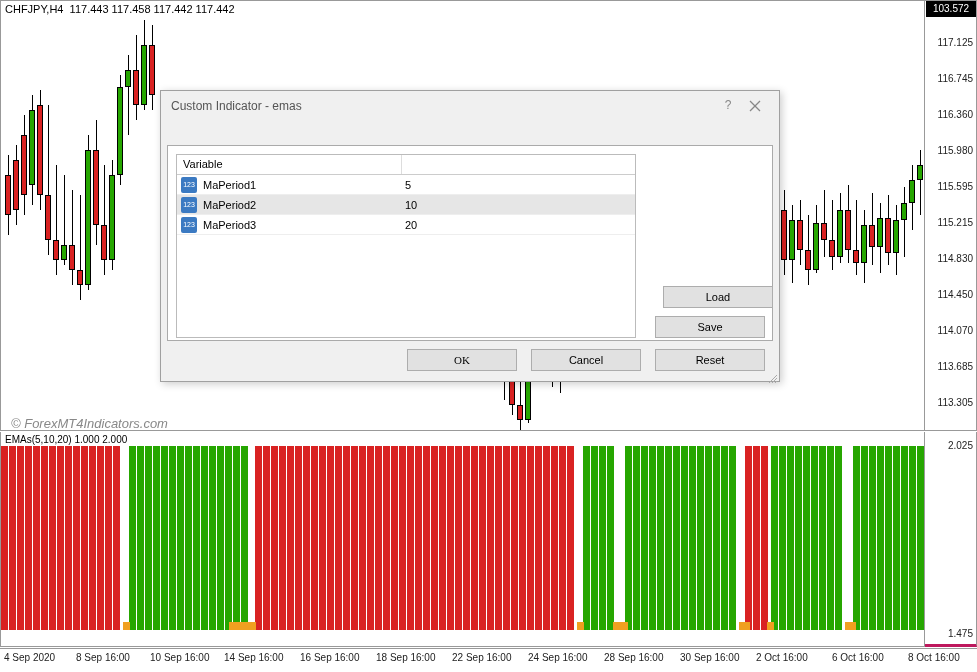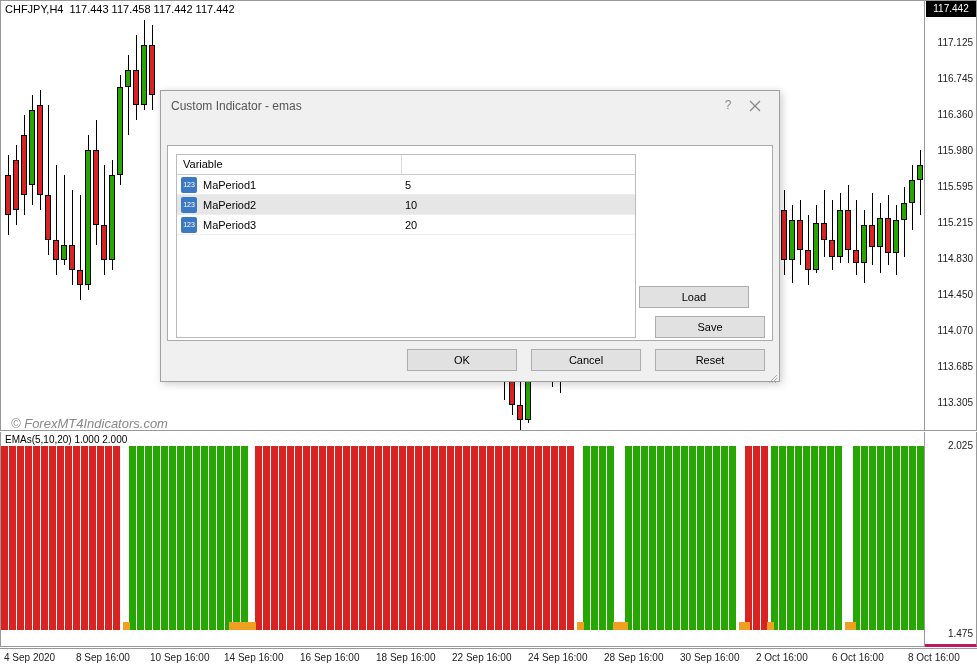--- a/index.html
+++ b/index.html
@@ -51,23 +51,23 @@
   .gh { font-size: 11px; padding: 3px 6px; border-right: 1px solid #ddd; }
   .gh.var { width: 225px; }
   .gh.val { flex: 1; }
   .grow { display: flex; height: 20px; align-items: center; border-bottom: 1px solid #eee; }
   .grow.sel { background: #e6e6e6; }
   .gicon { width: 16px; height: 16px; margin: 0 4px; background: #3b7ac2; color: #fff; font-size: 7px; display: flex; align-items: center; justify-content: center; border-radius: 2px; }
   .gvar { width: 200px; font-size: 11px; padding-left: 2px; }
   .gval { flex: 1; font-size: 11px; padding-left: 4px; }
 
   .dlg-btn { position: absolute; width: 110px; height: 22px; background: #e1e1e1; border: 1px solid #adadad; font-size: 11px; cursor: pointer; }
-  .btn-load { right: 30px; top: 195px; }
+  .btn-load { right: 6px; top: 195px; }
   .btn-save { right: 14px; top: 225px; }
-  .btn-ok { right: 262px; bottom: 10px; }
+  .btn-ok { right: 262px; bottom: 10px; font-family: Liberation Serif, serif; }
   .btn-cancel { right: 138px; bottom: 10px; }
   .btn-reset { right: 14px; bottom: 10px; }
   .resize-grip { position: absolute; right: 2px; bottom: 2px; width: 10px; height: 10px; color: #aaa; }
 </style>
 </head>
 <body>
 
 <div class="chart-area">
   <div class="chart-title">
     <span>CHFJPY,H4</span>&nbsp;&nbsp;<span>117.443 117.458 117.442 117.442</span>
@@ -359,21 +359,21 @@
       </div>
       <div class="candle up" style="left: 916px;">
         <div class="wick" style="top: 135px; height: 65px;"></div>
         <div class="body" style="top: 150px; height: 15px;"></div>
       </div>
     </div>
   <div class="watermark">© ForexMT4Indicators.com</div>
 </div>
 
 <div class="price-axis" id="price-axis">
-  <div class="price-tag" style="top:0">117.442</div>
+  <div class="price-tag" style="top:0">103.572</div>
 <div class="price-tick" style="top: 36px;">117.125</div>
     <div class="price-tick" style="top: 72px;">116.745</div>
     <div class="price-tick" style="top: 108px;">116.360</div>
     <div class="price-tick" style="top: 144px;">115.980</div>
     <div class="price-tick" style="top: 180px;">115.595</div>
     <div class="price-tick" style="top: 216px;">115.215</div>
     <div class="price-tick" style="top: 252px;">114.830</div>
     <div class="price-tick" style="top: 288px;">114.450</div>
     <div class="price-tick" style="top: 324px;">114.070</div>
     <div class="price-tick" style="top: 360px;">113.685</div>

